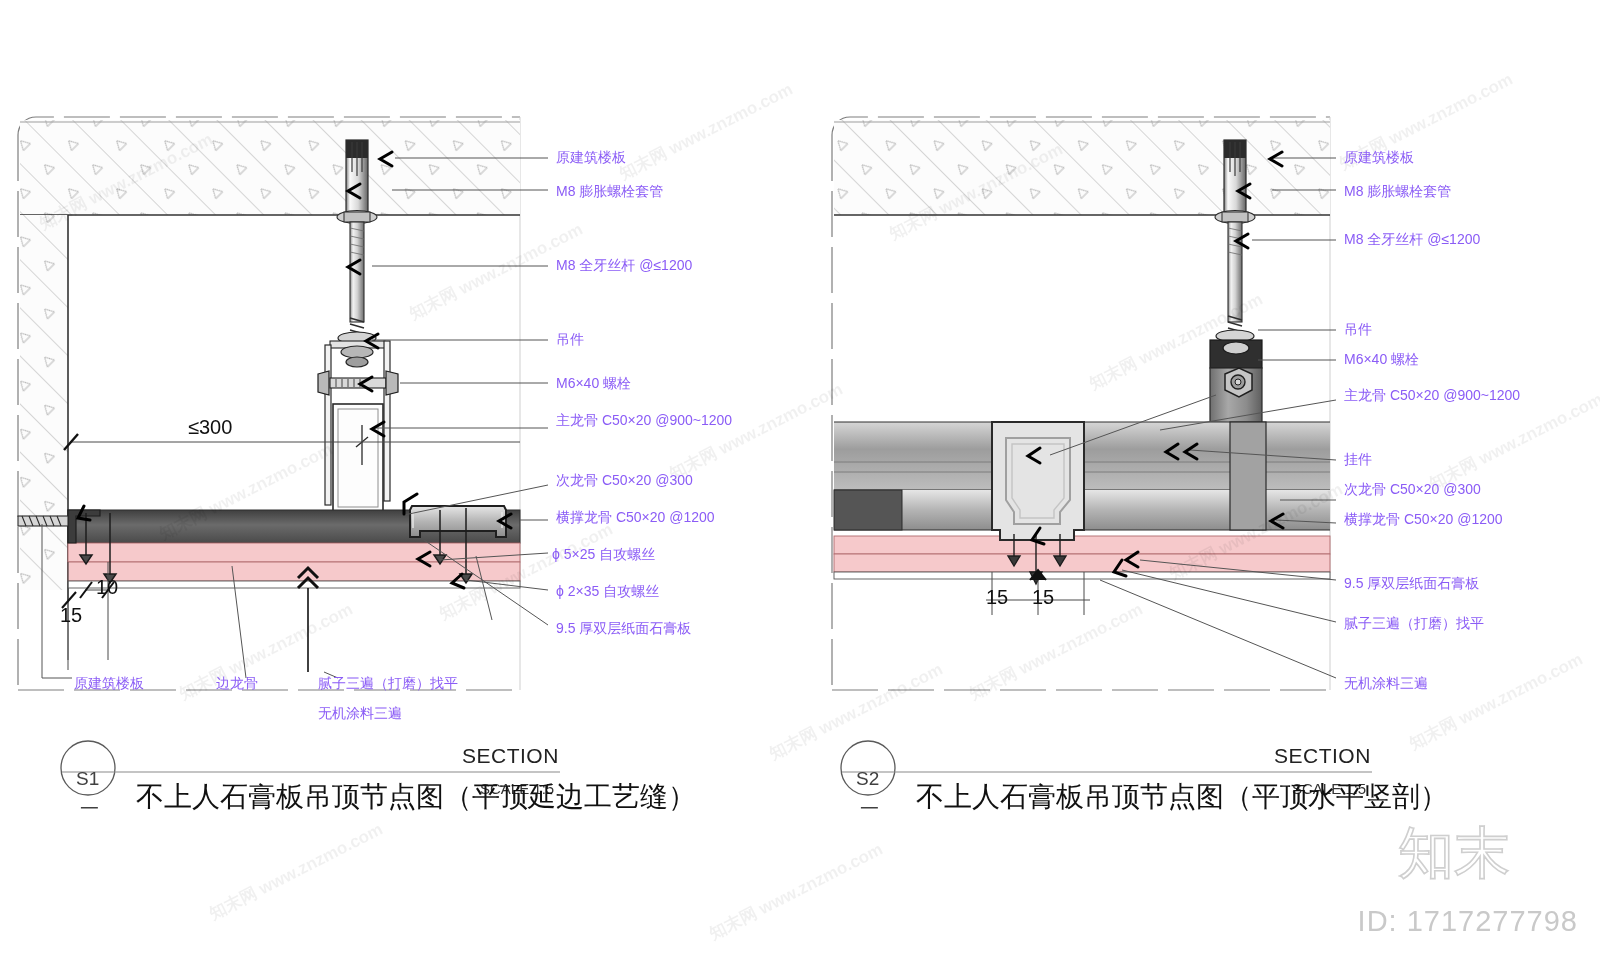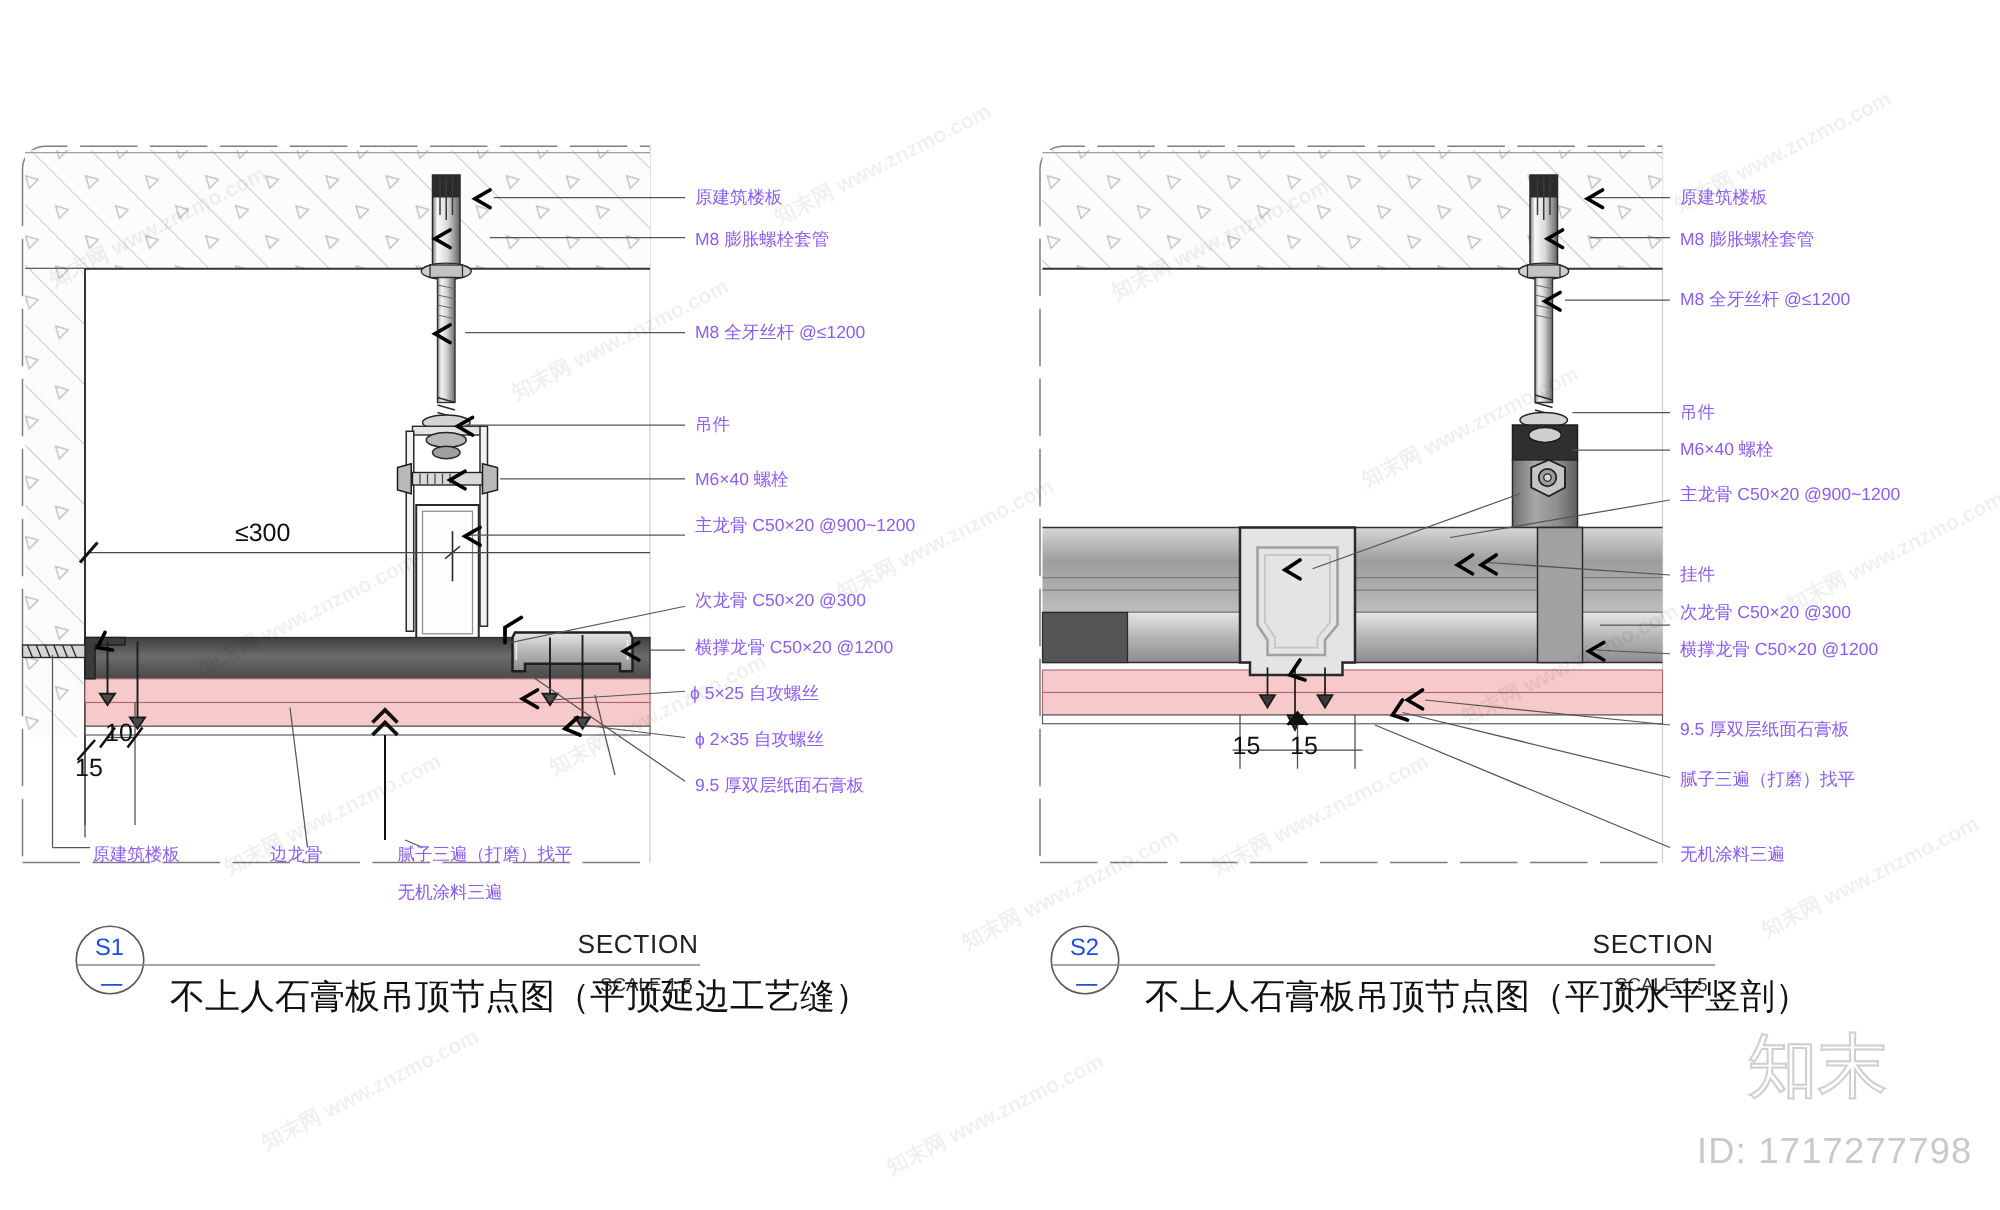--- a/index.html
+++ b/index.html
@@ -8,21 +8,21 @@
     font-family:"Liberation Sans","DejaVu Sans",sans-serif;
     color:#1a1a1a;
   }
   .svgwrap{position:absolute;left:0;top:0;width:1600px;height:968px;}
   .lbl{position:absolute;white-space:nowrap;font-size:14px;line-height:23px;color:#8b5cf6;}
   .lbl.two{white-space:normal;width:230px;}
   .dim{position:absolute;font-size:20px;color:#111;}
   .sec-word{position:absolute;font-size:21px;letter-spacing:.5px;color:#222;}
   .scale-word{position:absolute;font-size:15px;color:#333;}
   .title-cn{position:absolute;font-size:28px;color:#111;white-space:nowrap;}
-  .tagtxt{position:absolute;font-size:19px;color:#1d4ed8;}
+  .tagtxt{position:absolute;font-size:19px;color:#404040;margin-top:20px;}
   .wm{position:absolute;color:#000;opacity:.055;font-size:17px;
       transform:rotate(-27deg);white-space:nowrap;pointer-events:none;
       font-family:"Liberation Sans",sans-serif;font-weight:700;}
   .wmlogo{position:absolute;right:22px;bottom:84px;width:180px;height:62px;}
   .wmid{position:absolute;right:22px;bottom:30px;font-size:29px;
         color:#c9c9c9;letter-spacing:1px;font-family:"Liberation Sans",sans-serif;}
 </style>
 </head>
 <body>
 
@@ -400,21 +400,21 @@
   <div class="lbl" style="left:552px;top:543px">ϕ 5×25 自攻螺丝</div>
   <div class="lbl" style="left:556px;top:580px">ϕ 2×35 自攻螺丝</div>
   <div class="lbl" style="left:556px;top:617px">9.5 厚双层纸面石膏板</div>
 
   <div class="lbl" style="left:74px;top:672px">原建筑楼板</div>
   <div class="lbl" style="left:216px;top:672px">边龙骨</div>
   <div class="lbl" style="left:318px;top:672px">腻子三遍（打磨）找平</div>
   <div class="lbl" style="left:318px;top:702px">无机涂料三遍</div>
 
   <div class="dim" style="left:188px;top:416px">≤300</div>
-  <div class="dim" style="left:84px;top:576px">10</div>
+  <div class="dim" style="left:96px;top:576px">10</div>
   <div class="dim" style="left:60px;top:604px">15</div>
 
   <div class="tagtxt" style="left:76px;top:748px">S1</div>
   <div class="tagtxt" style="left:80px;top:776px">一</div>
   <div class="sec-word" style="left:462px;top:744px">SECTION</div>
   <div class="scale-word" style="left:480px;top:780px">SCALE 1:5</div>
   <div class="title-cn" style="left:136px;top:778px">不上人石膏板吊顶节点图（平顶延边工艺缝）</div>
 </div>
 
 <div>

